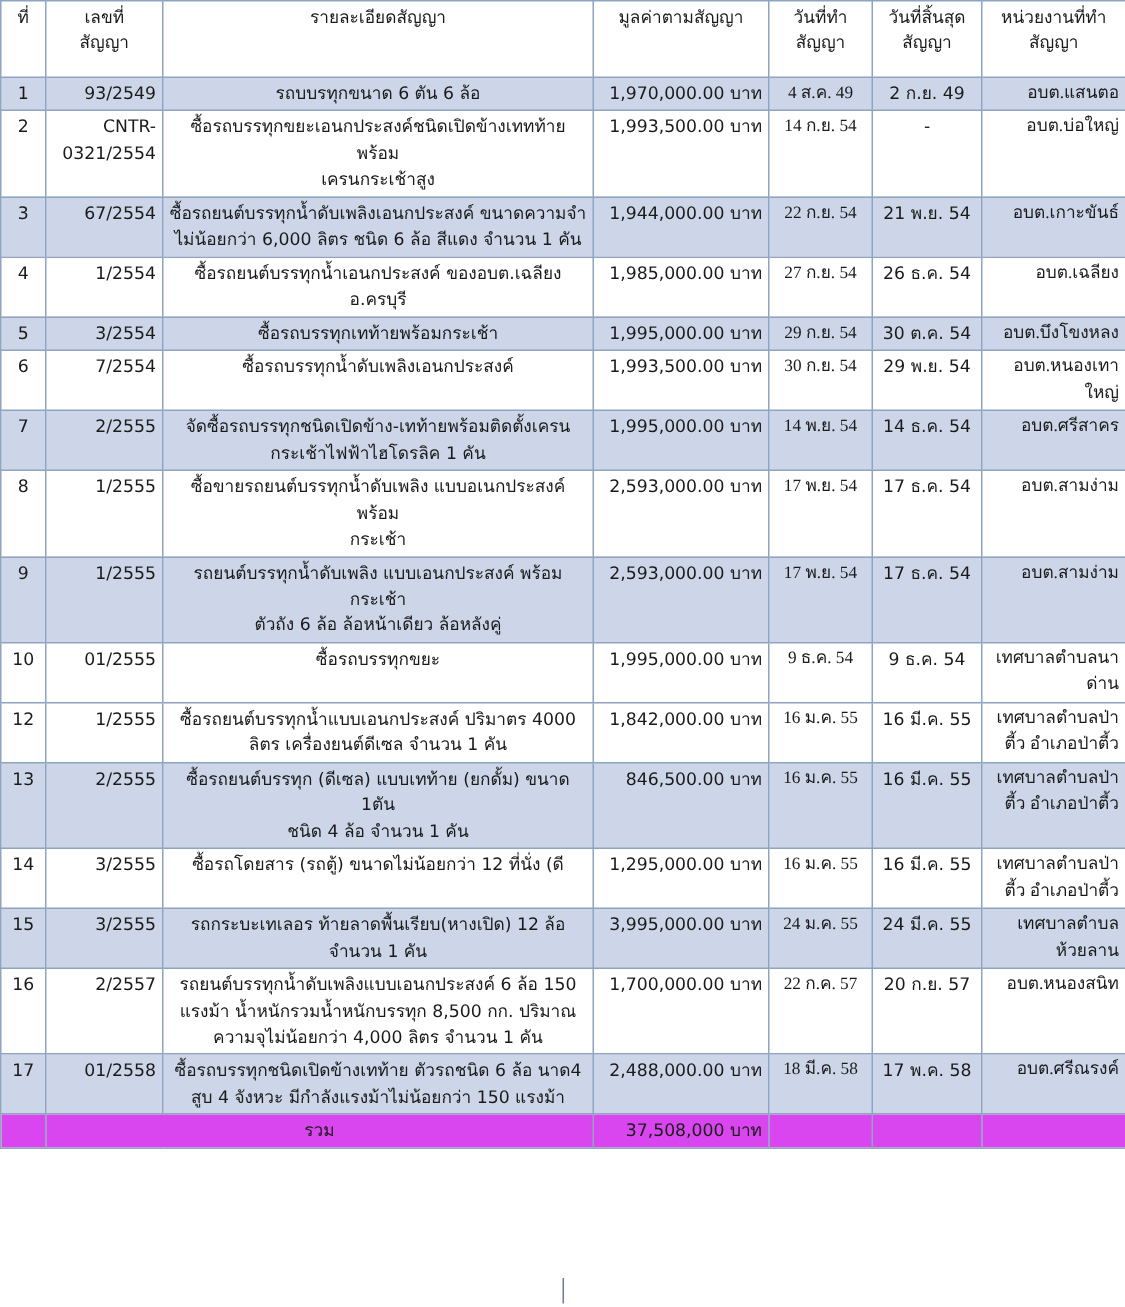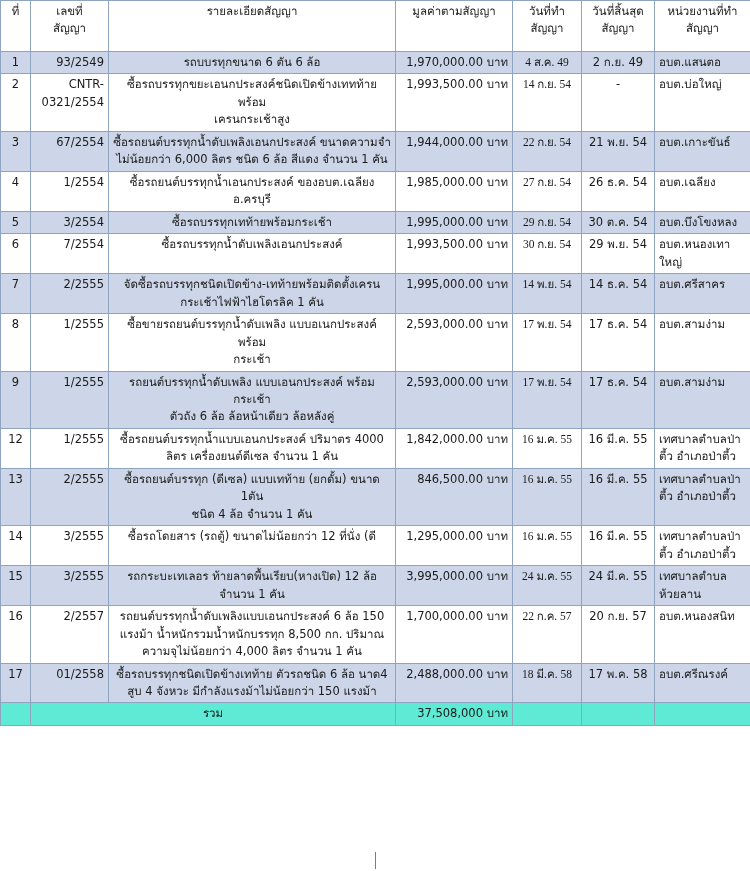--- a/index.html
+++ b/index.html
@@ -52,27 +52,27 @@
 
   tbody tr.shaded > td { background: #ccd6e8; }
   tbody tr.plain  > td { background: #ffffff; }
 
   td.col-no      { text-align: center; vertical-align: top; padding-top: 3px; }
   td.col-cno     { text-align: right; vertical-align: top; padding-top: 3px; }
   td.col-detail  { text-align: center;   vertical-align: top; padding-left: 5px; }
   td.col-value   { text-align: right;  vertical-align: top; padding-right: 7px; padding-top: 3px; }
   td.col-start   { text-align: center; vertical-align: top; padding-top: 3px; font-family: Liberation Serif, serif; }
   td.col-end     { text-align: center; vertical-align: top; padding-top: 3px; }
-  td.col-agency  { text-align: left; vertical-align: top; padding-top: 3px; }
+  td.col-agency  { text-align: right; vertical-align: top; padding-top: 3px; font-family: Liberation Serif, serif; }
 
   td.col-cno .cno-line { display: block; }
   td.col-agency .ag-line { display: block; }
   td.col-detail .dt-line { display: block; }
 
-  tr.total-row td { background: #5eead4; }
+  tr.total-row td { background: #d946ef; }
   tr.total-row td.total-label {
     text-align: center;
     padding-top: 3px;
   }
   tr.total-row td.total-value {
     text-align: right;
     padding-right: 7px;
     padding-top: 3px;
   }
 
@@ -265,20 +265,36 @@
           <span class="dt-line">ตัวถัง 6 ล้อ ล้อหน้าเดียว ล้อหลังคู่</span>
         </td>
         <td class="col-value">2,593,000.00 บาท</td>
         <td class="col-start">17 พ.ย. 54</td>
         <td class="col-end">17 ธ.ค. 54</td>
         <td class="col-agency">
           <span class="ag-line">อบต.สามง่าม</span>
         </td>
       </tr>
       <tr class="plain">
+        <td class="col-no">10</td>
+        <td class="col-cno">
+          <span class="cno-line">01/2555</span>
+        </td>
+        <td class="col-detail">
+          <span class="dt-line">ซื้อรถบรรทุกขยะ</span>
+        </td>
+        <td class="col-value">1,995,000.00 บาท</td>
+        <td class="col-start">9 ธ.ค. 54</td>
+        <td class="col-end">9 ธ.ค. 54</td>
+        <td class="col-agency">
+          <span class="ag-line">เทศบาลตำบลนา</span>
+          <span class="ag-line">ด่าน</span>
+        </td>
+      </tr>
+      <tr class="plain">
         <td class="col-no">12</td>
         <td class="col-cno">
           <span class="cno-line">1/2555</span>
         </td>
         <td class="col-detail">
           <span class="dt-line">ซื้อรถยนต์บรรทุกน้ำแบบเอนกประสงค์ ปริมาตร 4000</span>
           <span class="dt-line">ลิตร เครื่องยนต์ดีเซล จำนวน 1 คัน</span>
         </td>
         <td class="col-value">1,842,000.00 บาท</td>
         <td class="col-start">16 ม.ค. 55</td>

